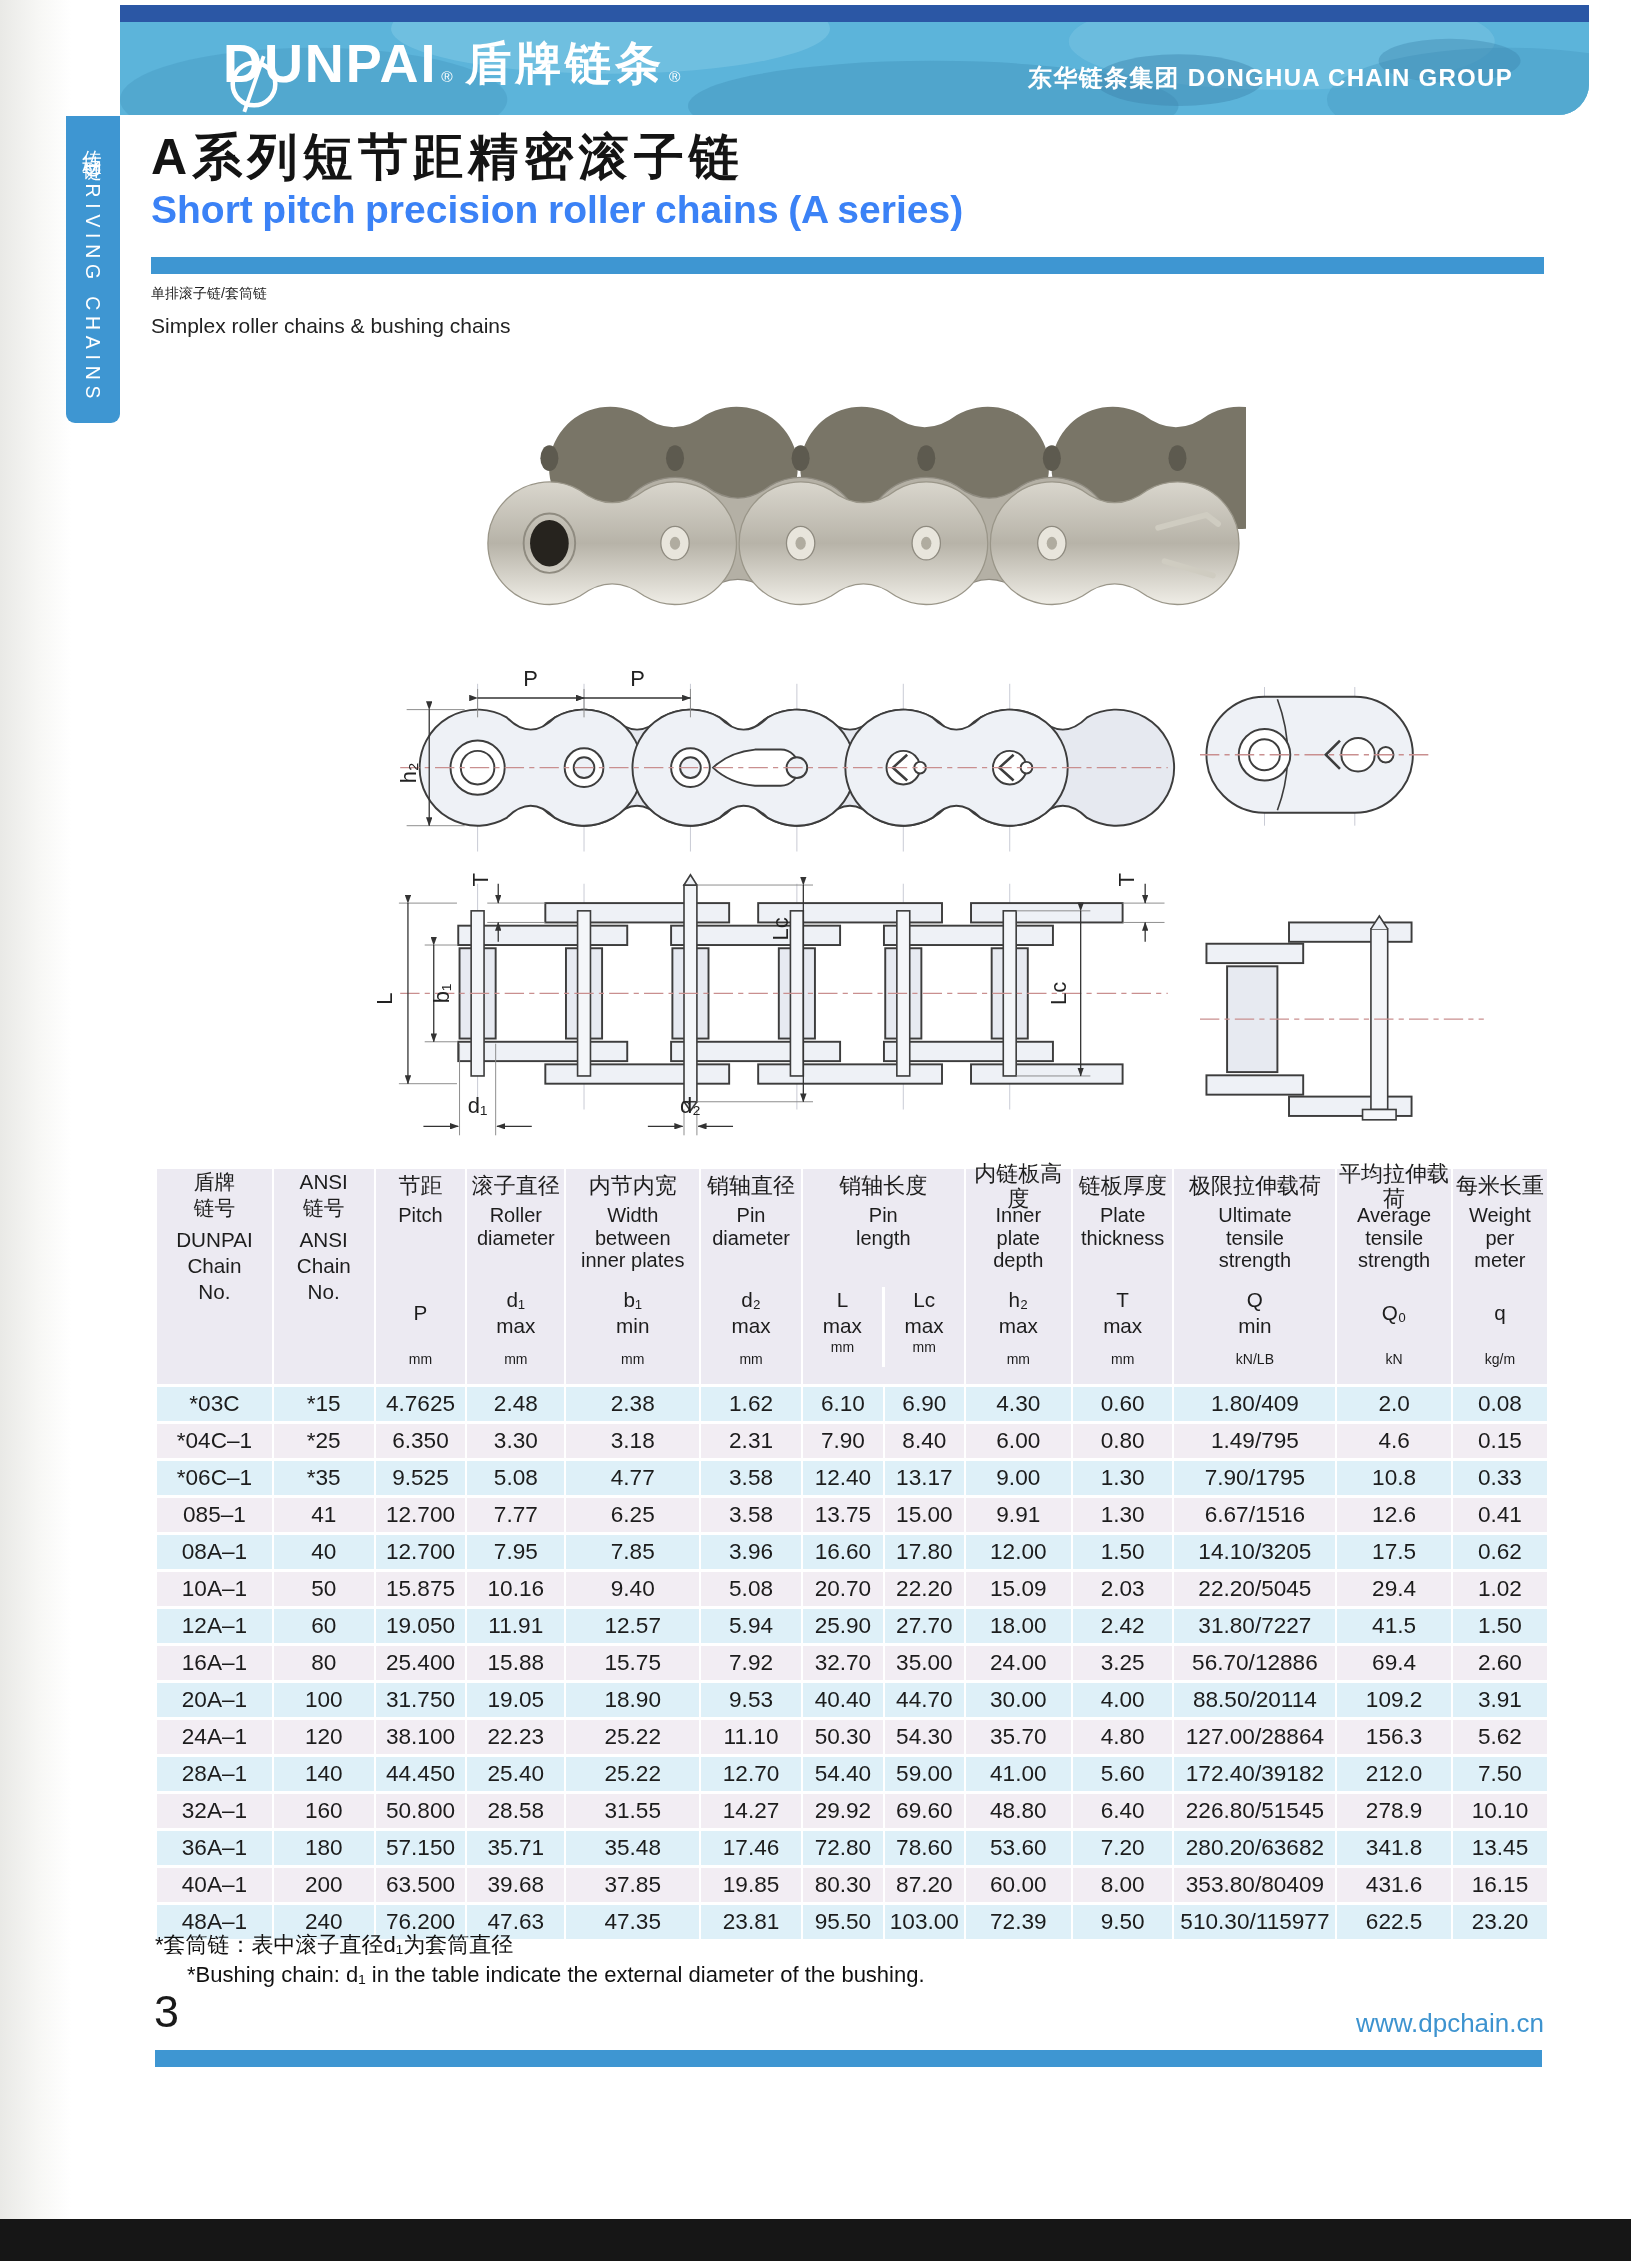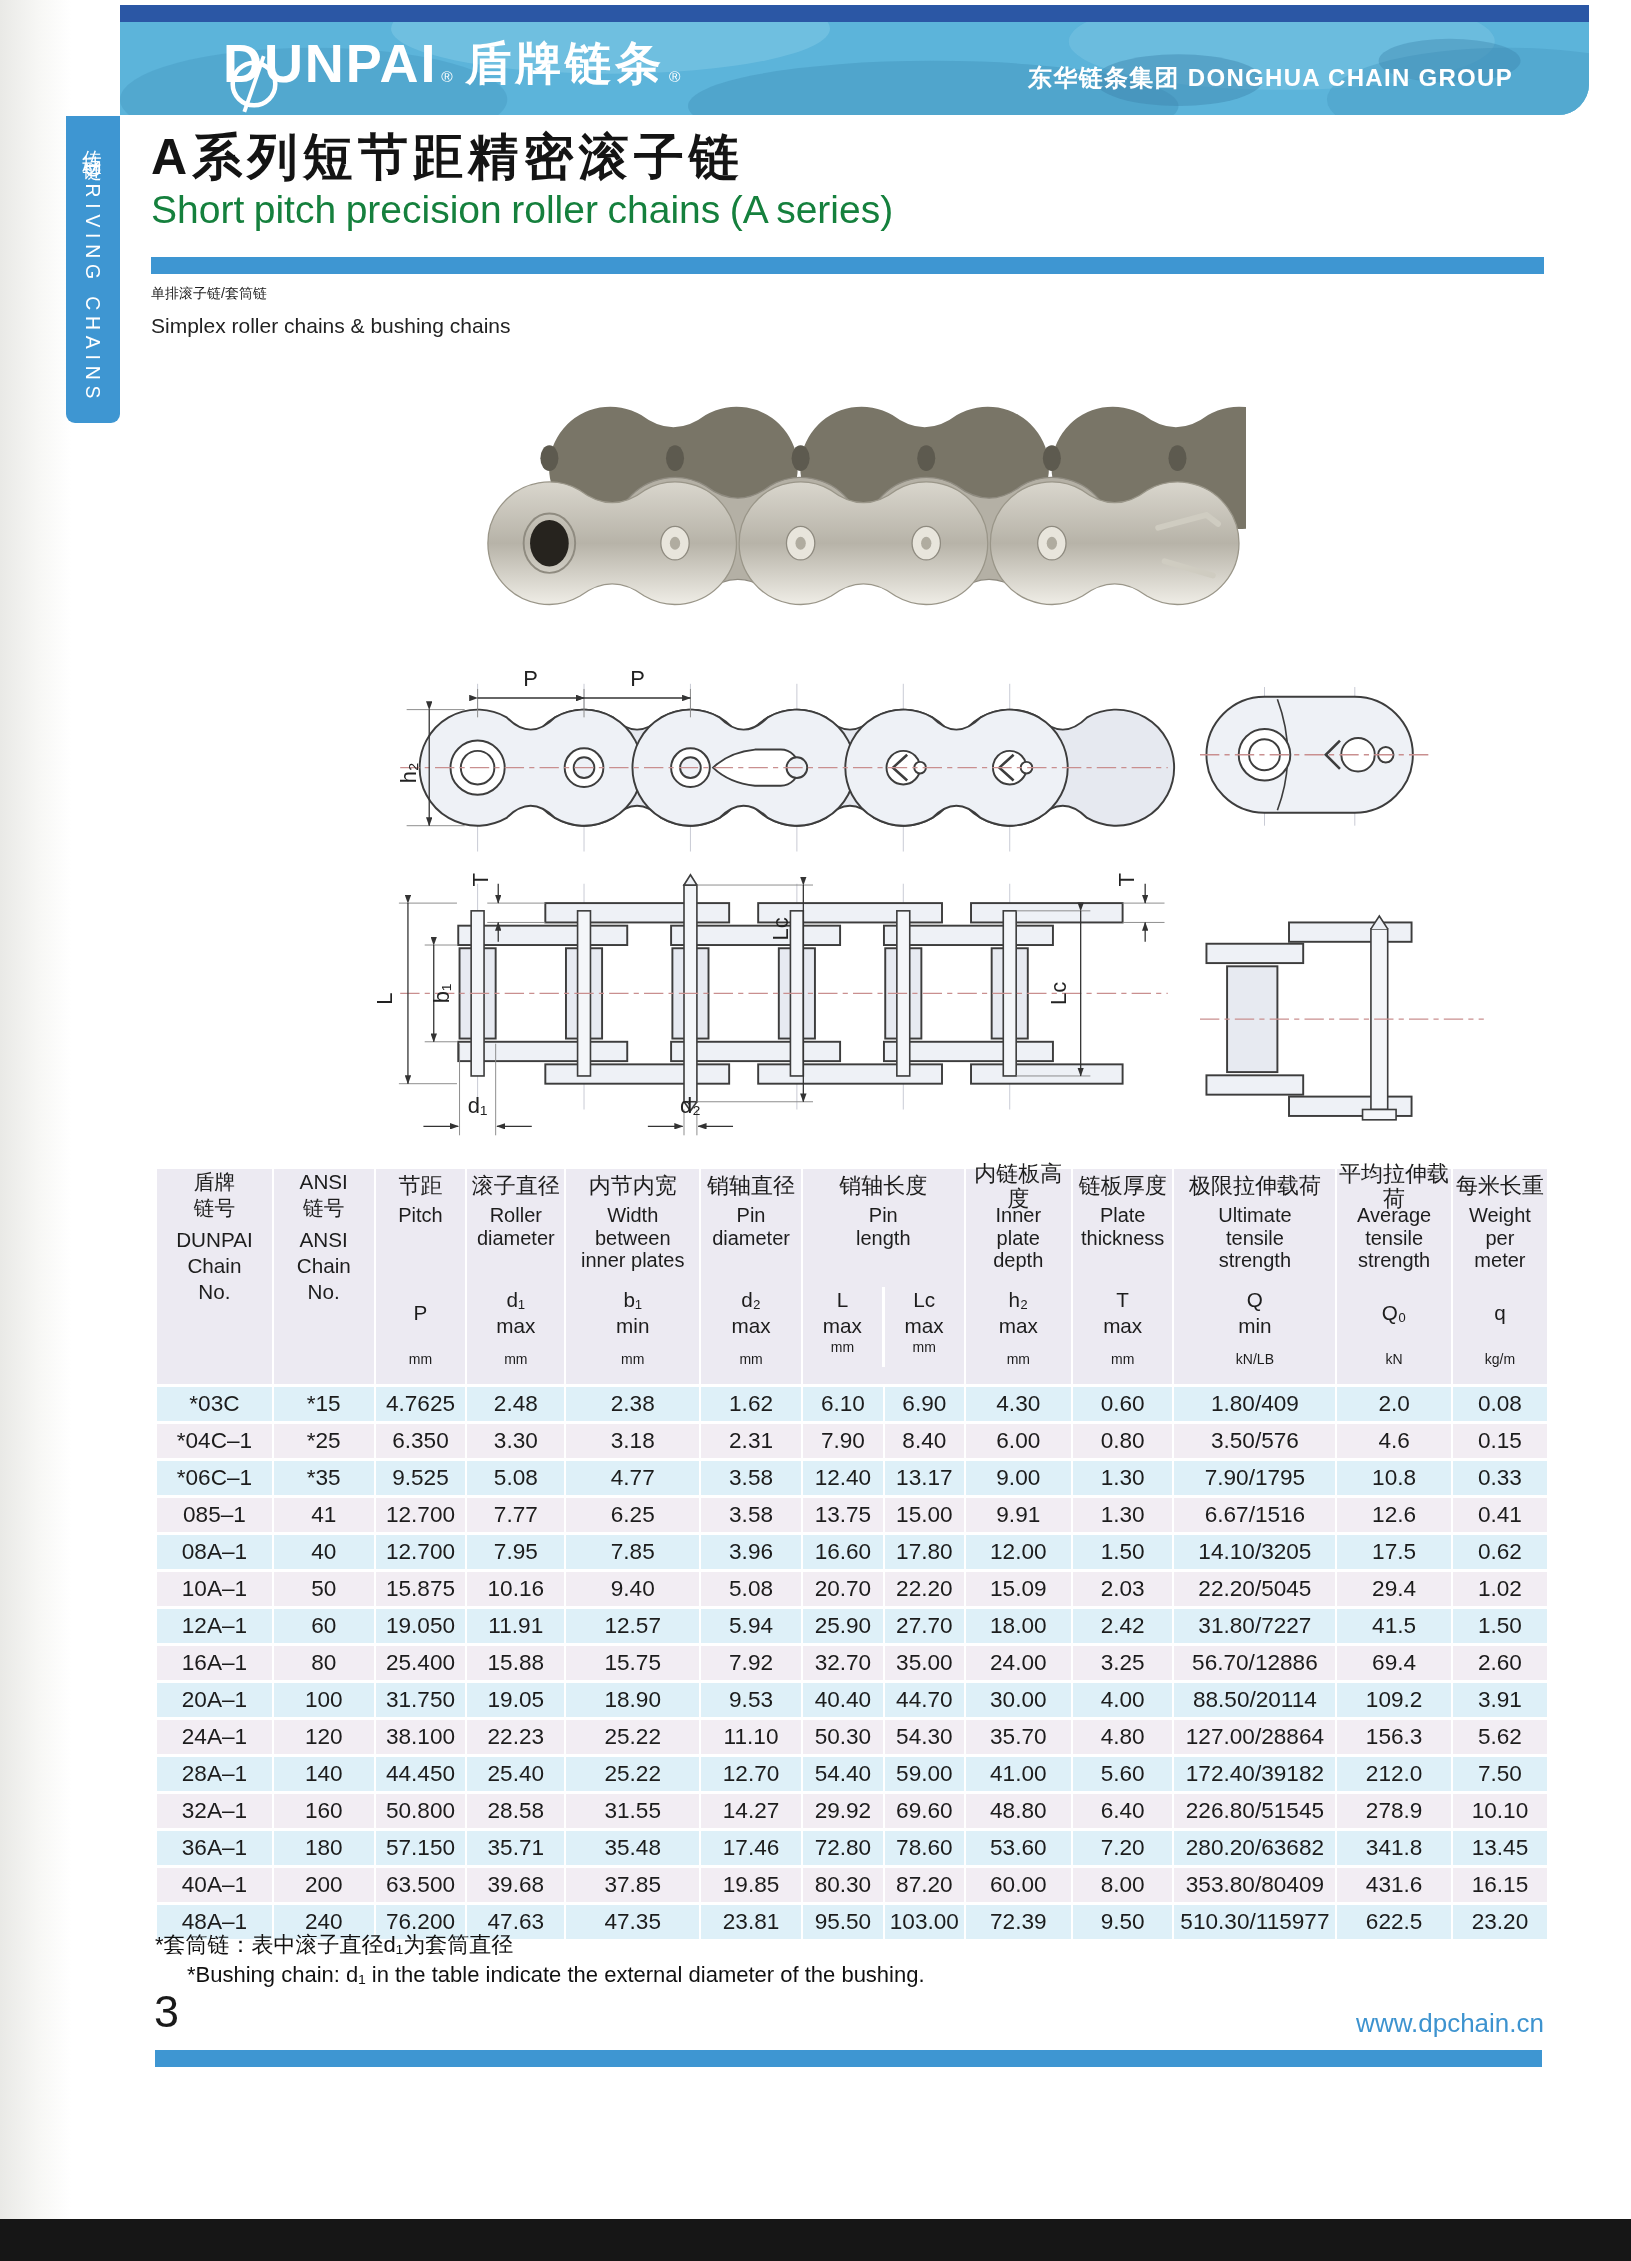--- a/index.html
+++ b/index.html
@@ -21,21 +21,21 @@
   .brand .logo{width:62px;height:62px;}
   .group-label{position:absolute;right:76px;top:57px;color:#fff;font-size:24px;font-weight:bold;letter-spacing:1.3px;}
 
   
   .side-tab{position:absolute;left:66px;top:116px;width:54px;height:307px;background:#3e96d2;
             border-radius:0 0 9px 9px;display:flex;align-items:center;justify-content:center;}
   .side-tab span{writing-mode:vertical-rl;color:#fff;font-size:19.4px;letter-spacing:5.8px;}
 
   
   .title-zh{position:absolute;left:151px;top:124px;font-size:50px;font-weight:bold;letter-spacing:5.2px;color:#141414;}
-  .title-en{position:absolute;left:151px;top:188px;font-size:39px;font-weight:normal;word-spacing:-1.3px;color:#15803d;}
+  .title-en{position:absolute;left:151px;top:188px;font-size:39px;font-weight:bold;word-spacing:-1.3px;color:#3b82f6;}
   .divider{position:absolute;left:151px;top:257px;width:1393px;height:17px;background:#3e96d2;}
   .sub-zh{position:absolute;left:151px;top:285px;font-size:14px;color:#222;}
   .sub-en{position:absolute;left:151px;top:314px;font-size:21px;color:#222;}
 
   
   .photo{position:absolute;left:439px;top:368px;width:807px;height:277px;}
   .diagram{position:absolute;left:361px;top:658px;width:1162px;height:516px;}
   .dplate{fill:#eef1f6;stroke:#3d3d3d;stroke-width:3;}
   .dplate2{fill:#e6e9f0;stroke:#3d3d3d;stroke-width:3;}
   .dbar{fill:#eef1f6;stroke:#3d3d3d;stroke-width:3;}
@@ -473,21 +473,21 @@
         <td>*04C–1</td>
         <td>*25</td>
         <td>6.350</td>
         <td>3.30</td>
         <td>3.18</td>
         <td>2.31</td>
         <td>7.90</td>
         <td>8.40</td>
         <td>6.00</td>
         <td>0.80</td>
-        <td>3.50/576</td>
+        <td>1.49/795</td>
         <td>4.6</td>
         <td>0.15</td>
       </tr>
       <tr>
         <td>*06C–1</td>
         <td>*35</td>
         <td>9.525</td>
         <td>5.08</td>
         <td>4.77</td>
         <td>3.58</td>

